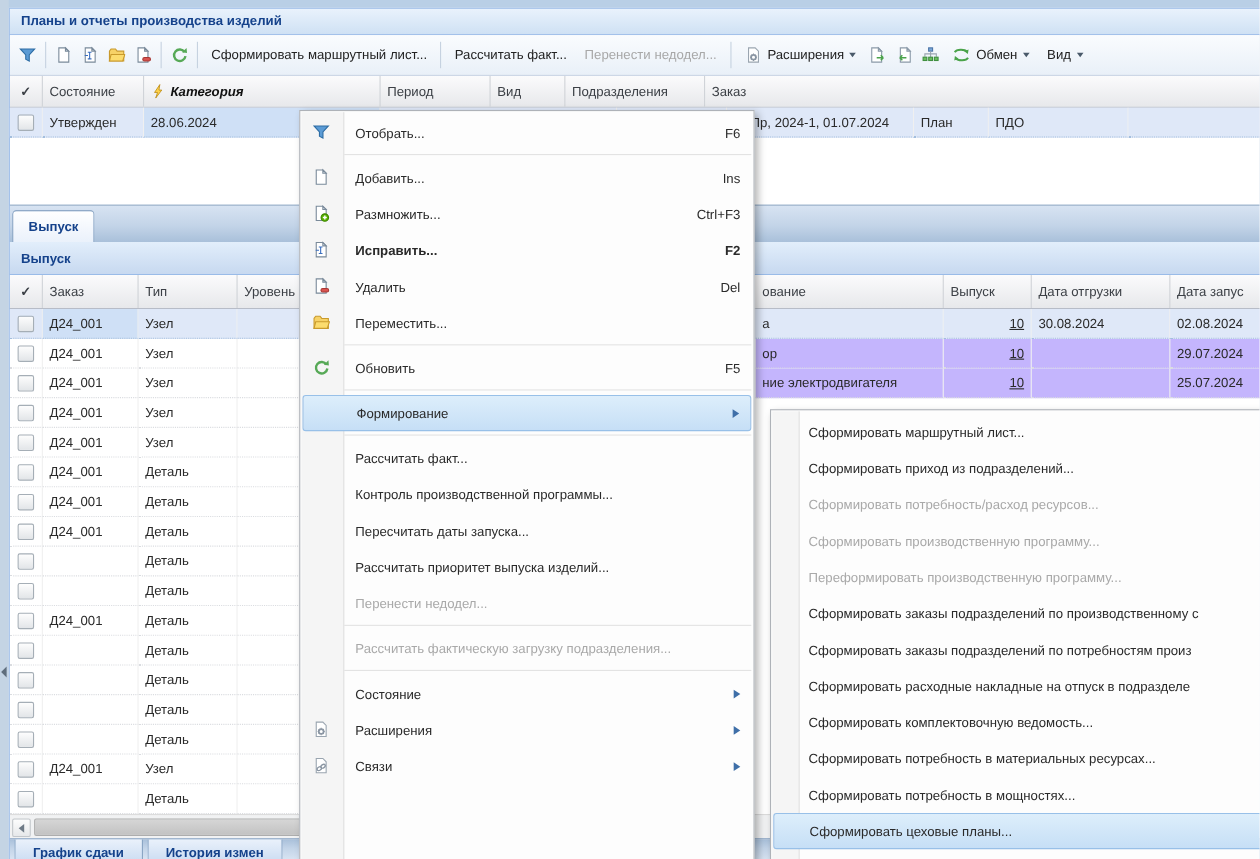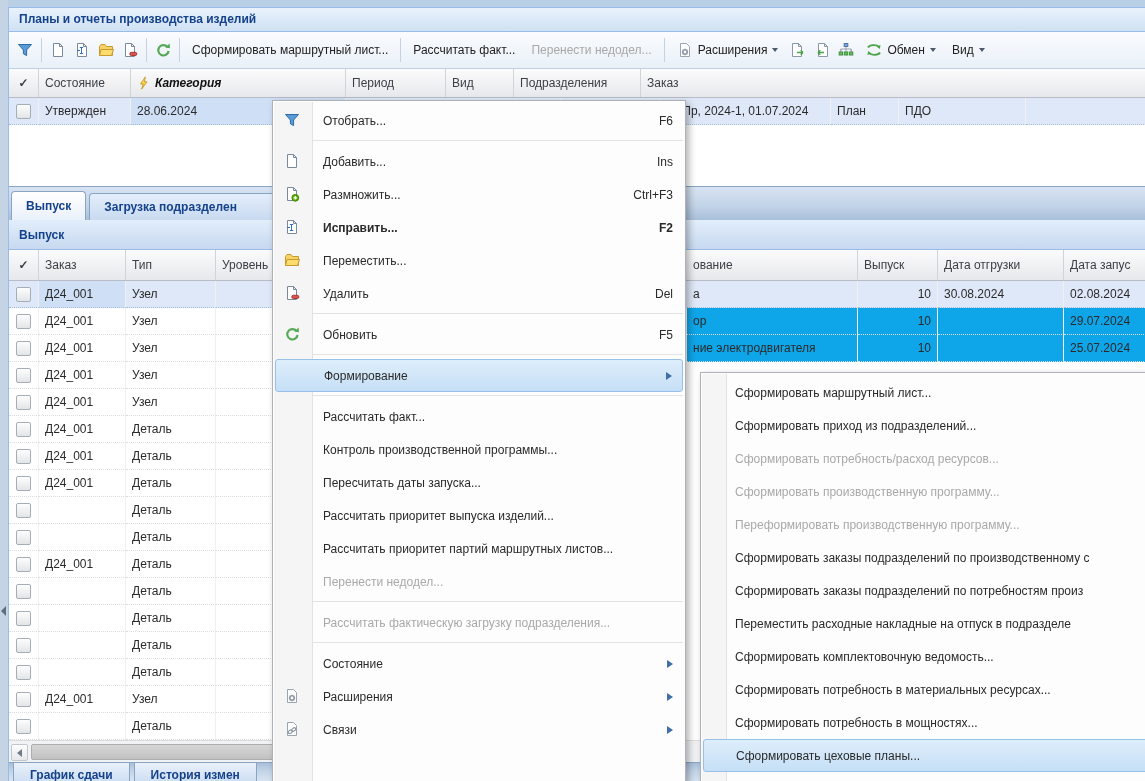--- a/index.html
+++ b/index.html
@@ -32,21 +32,21 @@
   .caret{display:inline-block;width:0;height:0;border-left:3.5px solid transparent;border-right:3.5px solid transparent;border-top:4px solid #4a5a6a;margin-left:5px;}
   .icon16{width:16px;height:16px;display:inline-block;}
 
   
   .gridhead{display:flex;background:linear-gradient(#fbfbfc,#e7e8eb);border-bottom:1px solid #b7bcc7;box-sizing:border-box;color:#3c4046;}
   .gh{box-sizing:border-box;border-right:1px solid #d0d3d8;padding:0 6px;display:flex;align-items:center;overflow:hidden;white-space:nowrap;}
   .grow{display:flex;box-sizing:border-box;}
   .gc{box-sizing:border-box;border-right:1px solid #f0f0f0;padding:0 6px;display:flex;align-items:center;overflow:hidden;white-space:nowrap;border-bottom:1px dotted #dadce0;}
   .sel .gc{background:#dfe8f8;border-bottom:1px dotted #a3bedd;text-align:right;}
   .gc.focuscell{background:#cfe0f6;}
-  .num{justify-content:flex-end;}
+  .num{justify-content:flex-end;text-decoration:underline;}
   .cb{width:13px;height:13px;border:1px solid #a5aeb6;background:linear-gradient(#fdfdfd,#e2e5e8);border-radius:2px;}
   .checkmark{color:#3c4046;font-weight:bold;}
 
   #topgrid{position:absolute;left:0;top:62px;width:1137px;}
   #topgrid .gridhead{height:29px;}
   #topgrid .grow{height:27px;background:#dfe8f8;}
 
   
   .tabstrip{position:absolute;left:0;top:179px;width:1137px;height:34px;
     background:linear-gradient(#d7e3f2 0%,#c3d4e8 55%,#a9c0da 100%);
@@ -60,21 +60,21 @@
     display:flex;align-items:center;}
   .panelhead .t{font-weight:bold;color:#15428b;padding-left:10px;}
 
   #grid2{position:absolute;left:0;top:243px;width:1137px;}
   #grid2 .gridhead{height:31px;}
   #grid2 .grow{height:27px;background:#fff;}
   #grid2 .grow.sel{background:#dfe8f8;}
 
   #rightfrag{position:absolute;left:678px;top:243px;width:459px;background:#fff;}
   #rightfrag .gridhead{height:31px;}
-  #rightfrag .grow{height:27px;background:#0ea5e9;}
+  #rightfrag .grow{height:27px;background:#c4b5fd;}
   #rightfrag .grow.sel{background:#dfe8f8;}
 
   
   .hscroll{position:absolute;left:0;top:733px;width:1137px;height:22px;background:#f1f2f3;border-top:1px solid #dcdcdc;box-sizing:border-box;}
   .hs-btn{position:absolute;left:2px;top:3px;width:17px;height:17px;background:linear-gradient(#fdfdfd,#e6e8ea);border:1px solid #c3c7cb;border-radius:2px;box-sizing:border-box;display:flex;align-items:center;justify-content:center;}
   .hs-arrow{width:0;height:0;border-top:4px solid transparent;border-bottom:4px solid transparent;border-right:5px solid #6f7b87;}
   .hs-thumb{position:absolute;left:22px;top:3px;width:648px;height:16px;background:linear-gradient(#d6d6d6,#c2c2c2);border:1px solid #adadad;border-radius:2px;box-sizing:border-box;}
 
   .bottomtabs{position:absolute;left:0;top:755px;width:1137px;height:19px;
     background:linear-gradient(#a9c0da 0%,#c3d4e8 45%,#d7e3f2 100%);
@@ -271,23 +271,20 @@
       <div class="gc" style="width:120px;border-right:none">
           <span></span>
         </div>
     </div>
   </div>
 
   <div class="tabstrip">
     <div class="tab active">
         <span>Выпуск</span>
       </div>
-    <div class="tab" style="min-width:196px">
-        <span>Загрузка подразделен</span>
-      </div>
   </div>
   <div class="panelhead">
     <div class="t">Выпуск</div>
   </div>
 
   <div id="grid2">
     <div class="gridhead">
       <div class="gh" style="width:30px;justify-content:center">
           <span class="checkmark">✓</span>
         </div>
@@ -615,34 +612,34 @@
     <span class="mi-ic"><svg class="icon16" viewBox="0 0 16 16">
           <path d="M3.5 1.5h6l3 3v10h-9z" fill="#fff" stroke="#7a8a9a"></path>
           <path d="M9.5 1.5v3h3z" fill="#e8eef4" stroke="#7a8a9a"></path>
           <path d="M7.5 5.5v6M5.8 5.5h3.4M5.8 11.5h3.4M3 8.5h3" stroke="#3a6ebf" fill="none"></path>
         </svg></span>
     <span class="lbl">Исправить...</span>
       <span class="sc">F2</span>
   </div>
   <div class="mi">
     <span class="mi-ic"><svg class="icon16" viewBox="0 0 16 16">
-          <path d="M1.5 4.5l1.5-2h4l1.5 2h6v9h-13z" fill="#f7d267" stroke="#c99a2c"></path>
-          <path d="M3 7.5h12.5l-2 6H1.5z" fill="#fcdc6e" stroke="#c99a2c"></path>
-        </svg></span>
-    <span class="lbl">Переместить...</span>
-      <span class="sc"></span>
-  </div>
-  <div class="mi">
-    <span class="mi-ic"><svg class="icon16" viewBox="0 0 16 16">
           <path d="M3.5 1.5h6l3 3v10h-9z" fill="#fff" stroke="#7a8a9a"></path>
           <path d="M9.5 1.5v3h3z" fill="#e8eef4" stroke="#7a8a9a"></path>
           <rect x="7.8" y="10.3" width="7" height="3.2" rx="1.6" fill="#d9534f" stroke="#a83834"></rect>
         </svg></span>
     <span class="lbl">Удалить</span>
       <span class="sc">Del</span>
+  </div>
+  <div class="mi">
+    <span class="mi-ic"><svg class="icon16" viewBox="0 0 16 16">
+          <path d="M1.5 4.5l1.5-2h4l1.5 2h6v9h-13z" fill="#f7d267" stroke="#c99a2c"></path>
+          <path d="M3 7.5h12.5l-2 6H1.5z" fill="#fcdc6e" stroke="#c99a2c"></path>
+        </svg></span>
+    <span class="lbl">Переместить...</span>
+      <span class="sc"></span>
   </div>
   <div class="msep"></div>
   <div class="mi">
     <span class="mi-ic"><svg class="icon16" viewBox="0 0 16 16">
           <path d="M12.8 5.4A5.2 5.2 0 1 0 13.6 9" fill="none" stroke="#57a957" stroke-width="2.2"></path>
           <path d="M14.6 1.6l.4 4.6-4.6-.7z" fill="#57a957"></path>
         </svg></span>
     <span class="lbl">Обновить</span>
       <span class="sc">F5</span>
   </div>
@@ -657,23 +654,20 @@
     </div>
   <div class="mi">
       <span class="lbl">Контроль производственной программы...</span>
     </div>
   <div class="mi">
       <span class="lbl">Пересчитать даты запуска...</span>
     </div>
   <div class="mi">
       <span class="lbl">Рассчитать приоритет выпуска изделий...</span>
     </div>
-  <div class="mi">
-      <span class="lbl">Рассчитать приоритет партий маршрутных листов...</span>
-    </div>
   <div class="mi dis">
       <span class="lbl">Перенести недодел...</span>
     </div>
   <div class="msep"></div>
   <div class="mi dis">
       <span class="lbl">Рассчитать фактическую загрузку подразделения...</span>
     </div>
   <div class="msep"></div>
   <div class="mi">
     <span class="lbl">Состояние</span>
@@ -716,21 +710,21 @@
   <div class="mi dis">
       <span class="lbl">Переформировать производственную программу...</span>
     </div>
   <div class="mi">
       <span class="lbl">Сформировать заказы подразделений по производственному с</span>
     </div>
   <div class="mi">
       <span class="lbl">Сформировать заказы подразделений по потребностям произ</span>
     </div>
   <div class="mi">
-      <span class="lbl">Переместить расходные накладные на отпуск в подразделе</span>
+      <span class="lbl">Сформировать расходные накладные на отпуск в подразделе</span>
     </div>
   <div class="mi">
       <span class="lbl">Сформировать комплектовочную ведомость...</span>
     </div>
   <div class="mi">
       <span class="lbl">Сформировать потребность в материальных ресурсах...</span>
     </div>
   <div class="mi">
       <span class="lbl">Сформировать потребность в мощностях...</span>
     </div>

